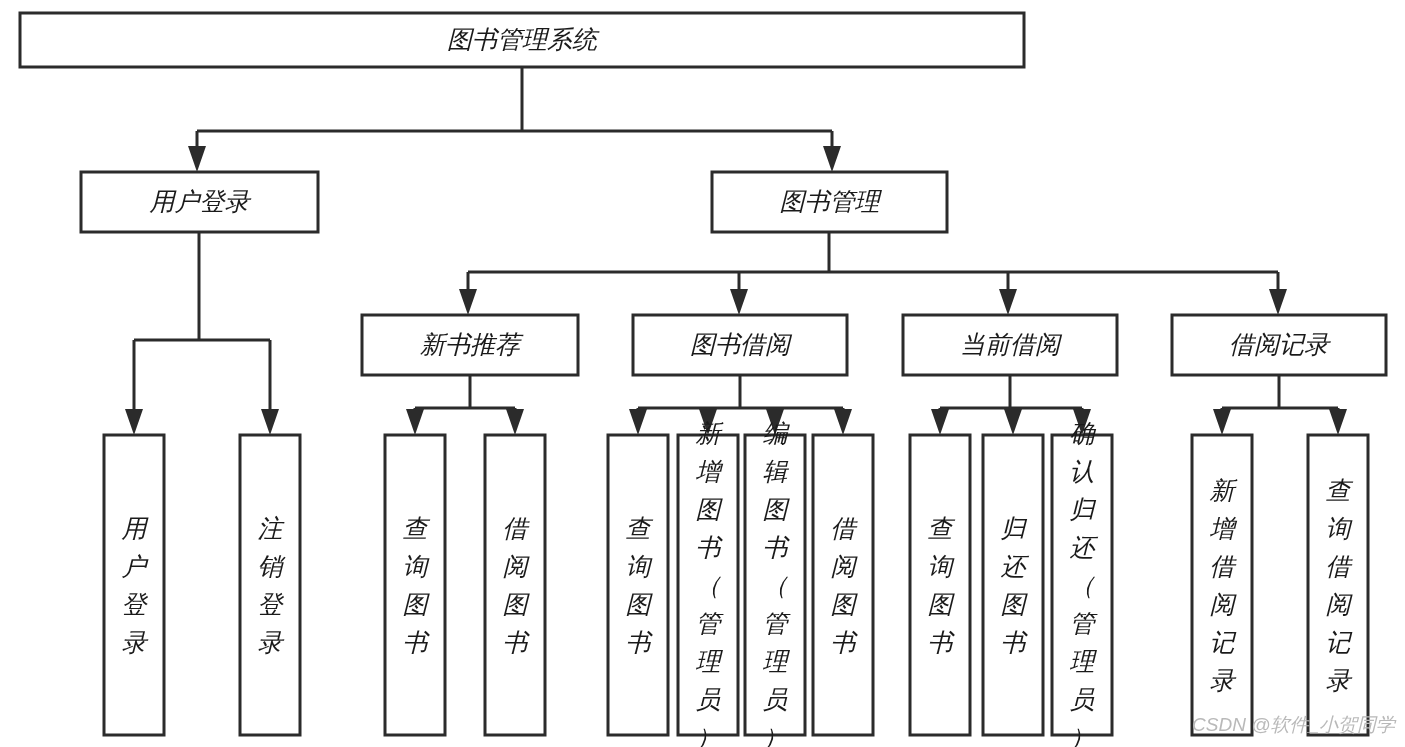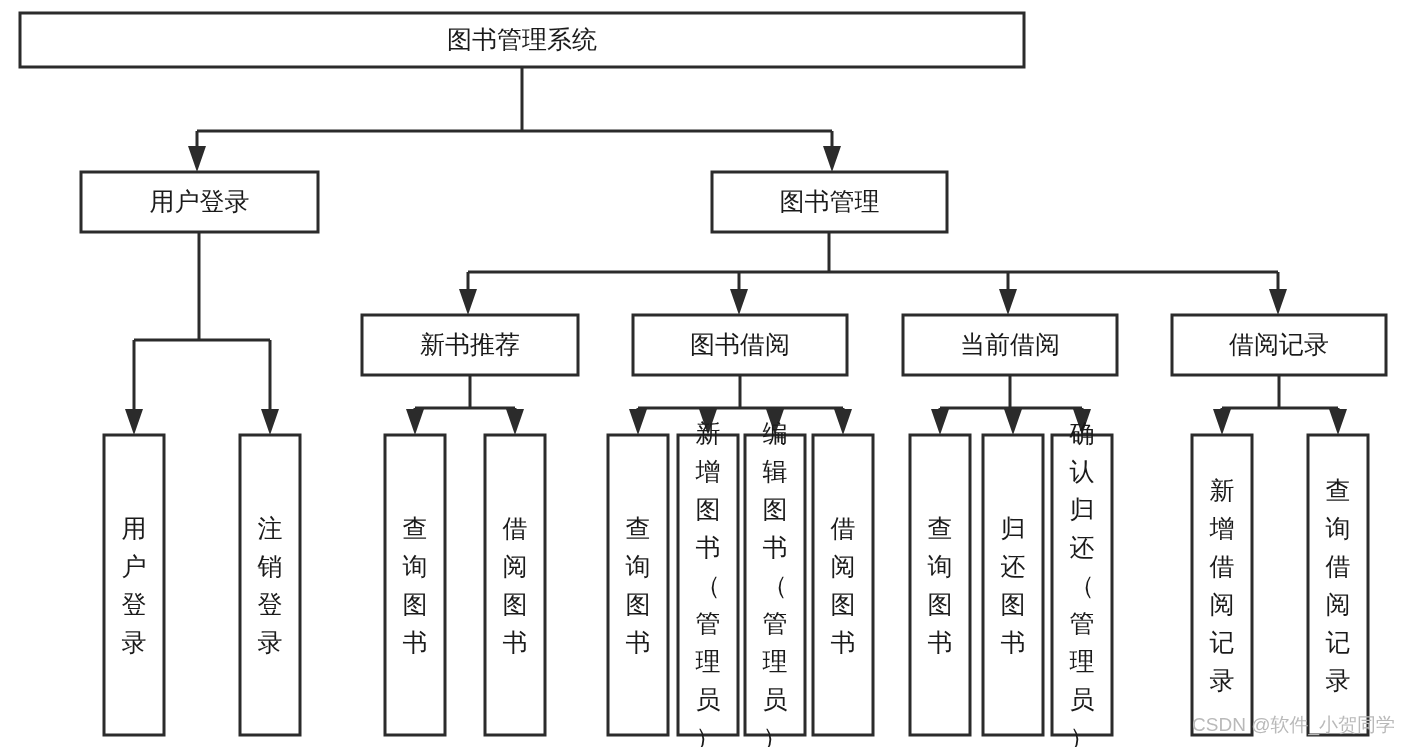--- a/index.html
+++ b/index.html
@@ -13,20 +13,21 @@
     font-family: "Liberation Sans", "DejaVu Sans", sans-serif;
     overflow: hidden;
     position: relative;
   }
   #diagram-root {
     position: absolute;
     left: 0;
     top: 0;
     width: 1405px;
     height: 747px;
+    font-style: italic;
   }
   svg.diagram {
     display: block;
     width: 1405px;
     height: 747px;
   }
   .node-box {
     fill: #ffffff;
     stroke: #2b2b2b;
     stroke-width: 3;

